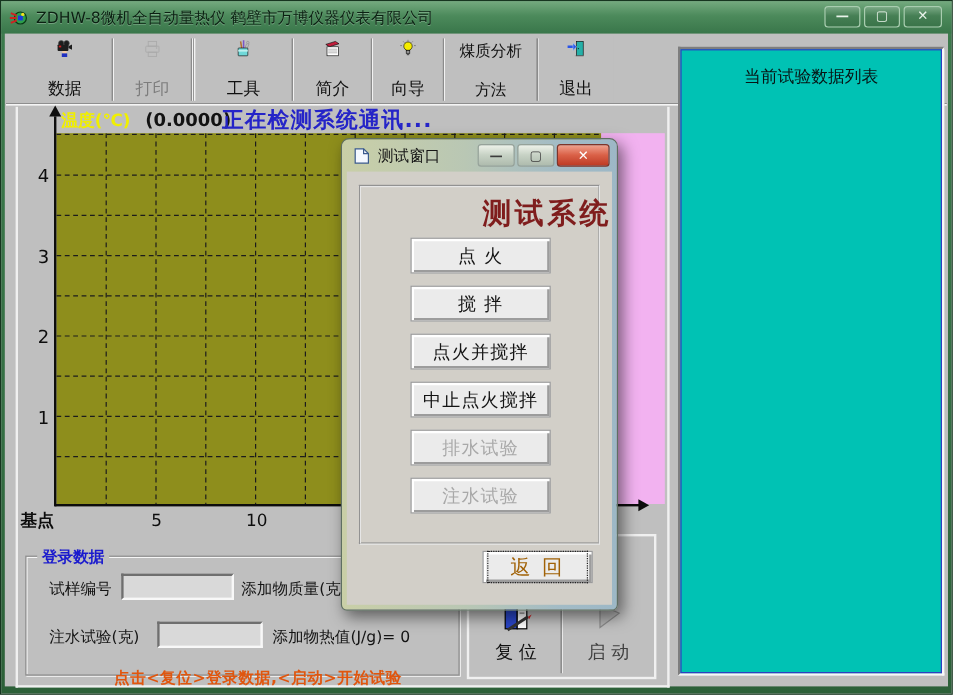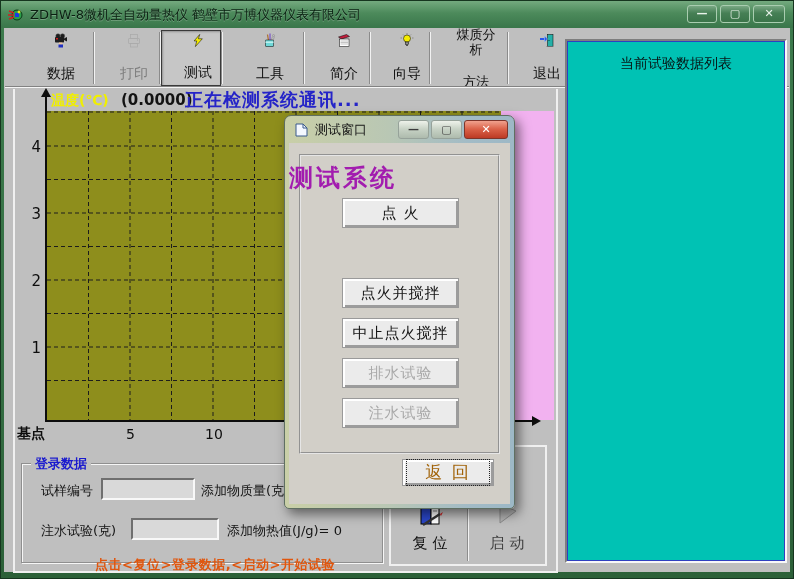--- a/index.html
+++ b/index.html
@@ -16,21 +16,21 @@
     color:#e9f3ea; font-size:11px; line-height:16px; text-align:center; font-weight:bold; }
   .winbtn.close { width:32px; }
 
   
   .client { position:absolute; left:3px; top:27px; right:3px; bottom:6px; background:#bfbfbf; }
   
   .abs { position:absolute; }
 
   
   .toolbar { position:absolute; left:14px; top:29px; height:56px; display:flex; align-items:stretch; }
-  .tb-item { display:flex; flex-direction:column; align-items:center; justify-content:flex-end; padding:3px 6px 3px 20px; gap:17px; background:#bfbfbf;font-family:Liberation Serif, serif; }
+  .tb-item { display:flex; flex-direction:column; align-items:center; justify-content:flex-end; padding:3px 6px 3px 6px; gap:17px; background:#bfbfbf;font-family:Liberation Serif, serif; }
   .tb-item .tb-label { font-size:14px; color:#101010; white-space:nowrap; }
   .tb-item.disabled .tb-label { color:#7d7d7d; }
   .tb-item.active { border:1px solid #3a3a3a; background:#c6c6c6; box-shadow:inset 1px 1px 2px rgba(0,0,0,.25); }
   .tb-sep { width:2px; background:linear-gradient(90deg,#8b8b8b 50%,#f2f2f2 50%); margin:2px 0; }
   .tb-2line { font-size:13px; line-height:15px; text-align:center; color:#101010; }
   .tb-divider { position:absolute; left:4px; right:4px; top:85px; height:2px;
     background:linear-gradient(180deg,#828282 50%,#f5f5f5 50%); }
 
   
   .left-frame { position:absolute; left:12px; top:88px; width:545px; height:484px;
@@ -74,21 +74,21 @@
     background:linear-gradient(90deg,#c9cfa7,#b9c7b4 45%,#a2bbc6 80%,#9db8c6);
     border:1px solid #5f6f62; border-radius:7px 7px 5px 5px; box-shadow:4px 5px 12px rgba(0,0,0,.5); }
   .dlg-title { position:absolute; top:5px; left:9px; display:flex; align-items:center; gap:6px; font-size:13px; color:#151515; }
   .dlg-ctl { position:absolute; top:4px; right:6px; display:flex; gap:2px; }
   .dlg-btn-sm { width:31px; height:19px; border:1px solid #96a29a; border-radius:3px;
     background:linear-gradient(180deg,#eef2ea,#c7d2c5 48%,#aebbad); color:#3c3c3c; font-size:11px; line-height:17px; text-align:center; font-weight:bold; }
   .dlg-btn-sm.close { width:44px; border:1px solid #7e352a;
     background:linear-gradient(180deg,#f0a28e,#da6148 48%,#bd3a24); color:#fff; }
   .dlg-body { position:absolute; left:4px; right:4px; top:27px; bottom:4px; background:#d2cfc8; }
   .dlg-frame { position:absolute; left:10px; right:10px; top:11px; height:300px; border:2px groove #e6e6e6; }
-  .dlg-heading { position:absolute; left:0; right:0; top:19px; text-align:left; font-size:24px; font-weight:bold; color:#a21caf; letter-spacing:3px; }
+  .dlg-heading { position:absolute; left:0; right:0; top:19px; text-align:right; font-size:24px; font-weight:bold; color:#7f1d1d; letter-spacing:3px; }
   .btn3d { position:absolute; left:53px; width:117px; height:30px; background:#ebebeb; border:1px solid #9a9a9a;
     box-shadow:inset 2px 2px 0 #ffffff, inset -2px -2px 0 #9c9c9c;
     font-size:15px; color:#141414; display:flex; align-items:center; justify-content:center; letter-spacing:1px; }
   .btn3d.disabled { color:#a8a8a8; }
   .btn-return { position:absolute; left:113px; top:316px; width:92px; height:27px; background:#ebebeb; border:1px solid #9a9a9a;
     box-shadow:inset 2px 2px 0 #ffffff, inset -2px -2px 0 #9c9c9c; display:flex; align-items:center; justify-content:center; }
   .btn-return .focus { border:1px dotted #222; padding:1px 18px; font-size:17px; color:#a16207; letter-spacing:2px; }
 </style>
 </head>
 <body>
@@ -129,26 +129,20 @@
     <div class="tb-item disabled" style="width:64px">
       <svg width="32" height="32" viewBox="0 0 32 30">
         <rect x="9" y="3" width="14" height="8" fill="none" stroke="#aaaaaa" stroke-width="1.5"></rect>
         <rect x="5" y="11" width="22" height="10" rx="1" fill="none" stroke="#aaaaaa" stroke-width="1.5"></rect>
         <rect x="9" y="21" width="14" height="7" fill="none" stroke="#aaaaaa" stroke-width="1.5"></rect>
         <circle cx="23" cy="14" r="1.3" fill="#aaaaaa"></circle>
       </svg>
       <span class="tb-label">打印</span>
     </div>
     <div class="tb-sep"></div>
-    <div class="tb-item active" style="width:60px">
-      <svg width="30" height="32" viewBox="0 0 30 30">
-        <polygon points="19,1 6,16 12,16 9,29 25,11 16,11" fill="#f5ec00" stroke="#000" stroke-width="1.2"></polygon>
-      </svg>
-      <span class="tb-label">测试</span>
-    </div>
     <div class="tb-sep"></div>
     <div class="tb-item" style="width:80px">
       <svg width="32" height="32" viewBox="0 0 32 30">
         <line x1="11" y1="3" x2="13" y2="15" stroke="#b07030" stroke-width="2.5"></line>
         <line x1="16" y1="1" x2="16" y2="15" stroke="#7a55c8" stroke-width="2.5"></line>
         <circle cx="23" cy="5" r="2" fill="none" stroke="#909090" stroke-width="1.3"></circle>
         <line x1="21" y1="7" x2="18" y2="15" stroke="#909090" stroke-width="1.3"></line>
         <line x1="25" y1="7" x2="22" y2="15" stroke="#909090" stroke-width="1.3"></line>
         <rect x="7" y="14" width="16" height="13" rx="1" fill="#6fd8d8" stroke="#000"></rect>
         <rect x="7" y="17" width="16" height="3" fill="#bdf0ee"></rect>
@@ -292,20 +286,23 @@
       <div class="dlg-btn-sm"><span>—</span></div>
       <div class="dlg-btn-sm"><span>▢</span></div>
       <div class="dlg-btn-sm close"><span>✕</span></div>
     </div>
     <div class="dlg-body">
       <div class="dlg-frame"></div>
       <div class="dlg-heading">测试系统</div>
       <div class="btn3d" style="top:55px">
           <span>点 火</span>
         </div>
+      <div class="btn3d" style="top:95px">
+          <span>搅 拌</span>
+        </div>
       <div class="btn3d" style="top:135px">
           <span>点火并搅拌</span>
         </div>
       <div class="btn3d disabled" style="top:215px">
           <span>排水试验</span>
         </div>
       <div class="btn3d" style="top:175px">
           <span>中止点火搅拌</span>
         </div>
       <div class="btn3d disabled" style="top:255px">

